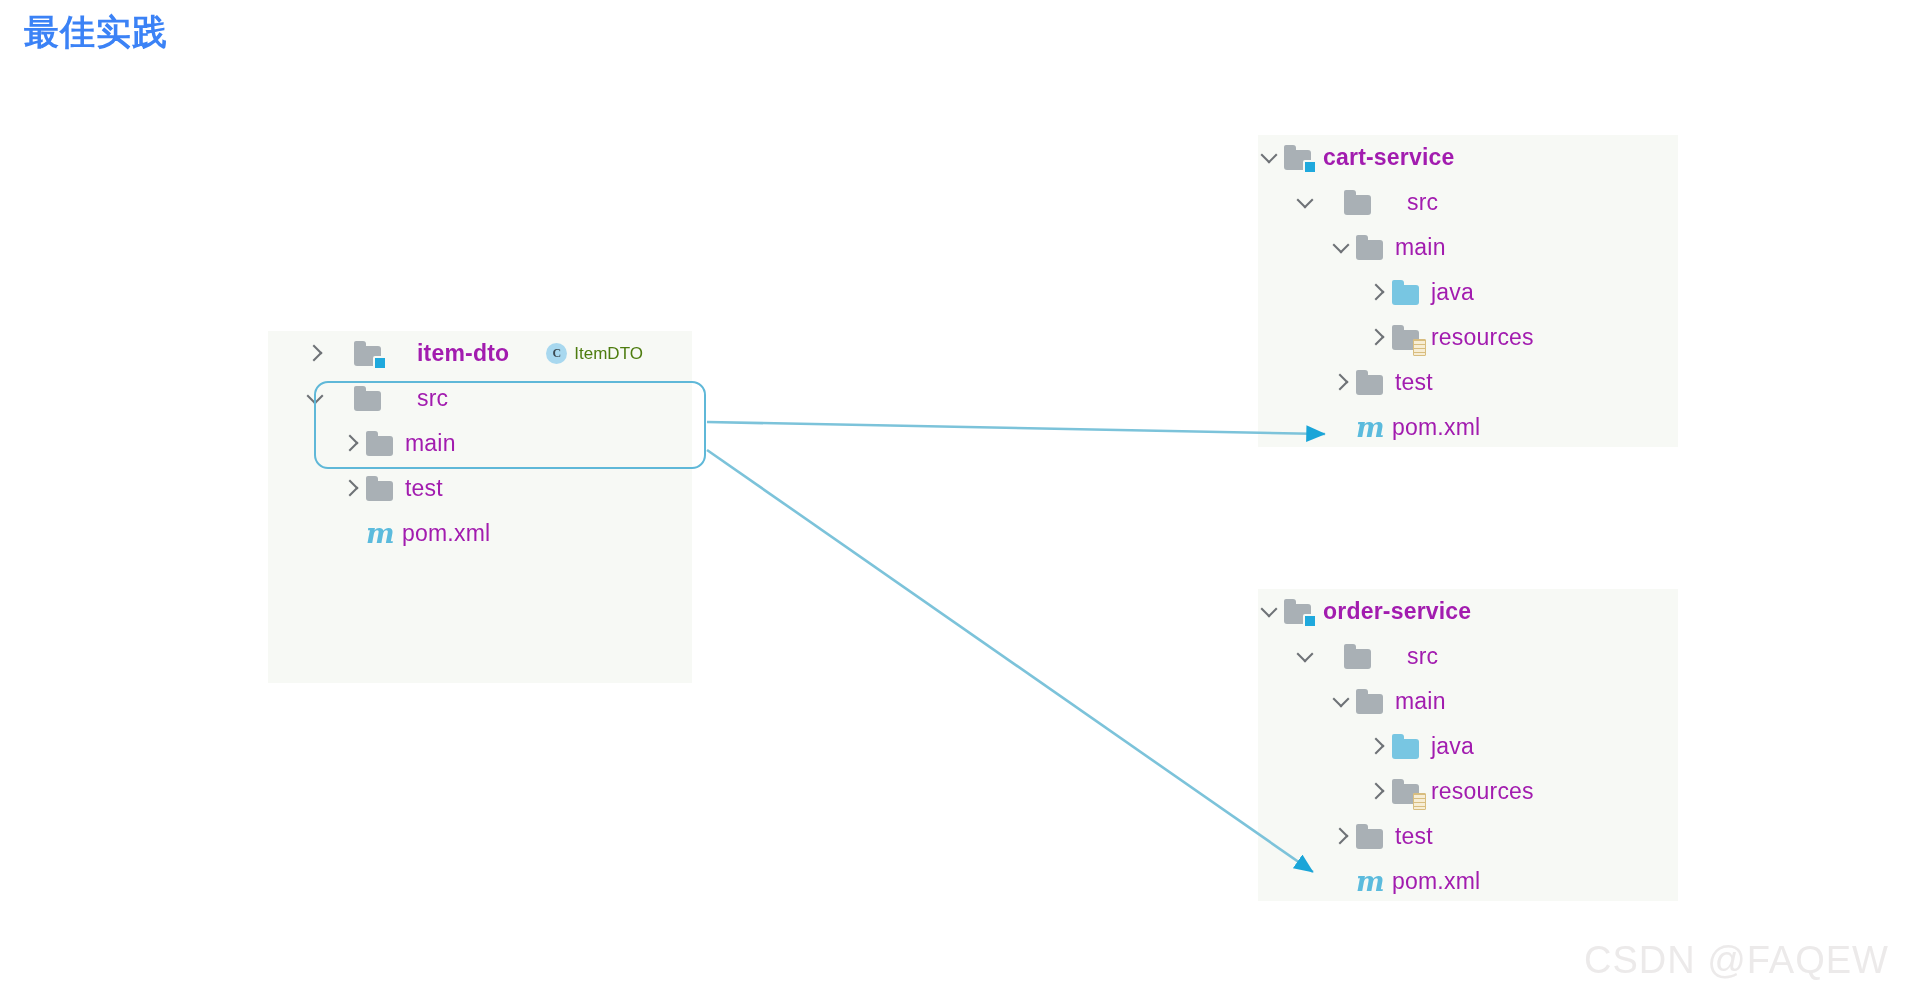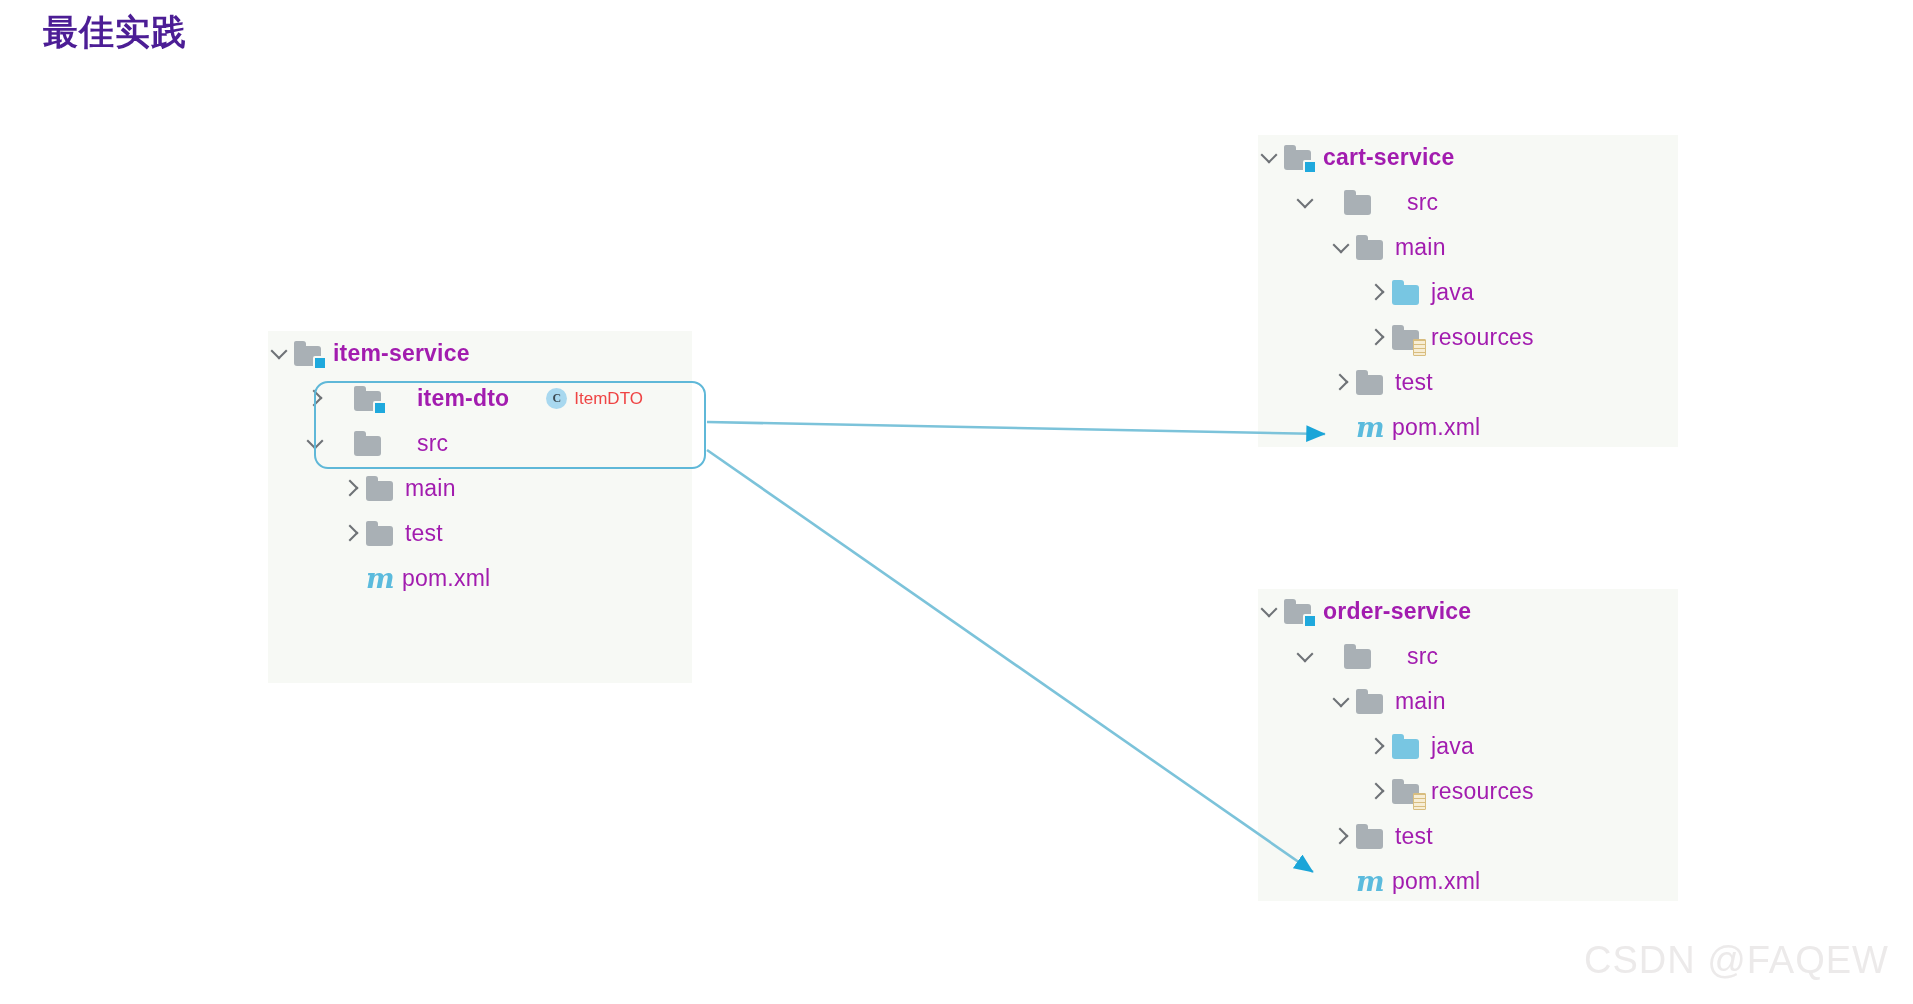--- a/index.html
+++ b/index.html
@@ -13,24 +13,24 @@
   #stage {
     position: relative;
     width: 1913px;
     height: 1004px;
     background: #ffffff;
   }
 
   
   .page-title {
     position: absolute;
-    left: 43px; top: 8px;
+    left: 24px; top: 8px;
     font-size: 35px;
     font-weight: 700;
-    color: #4c1d95;
+    color: #3b82f6;
     letter-spacing: 1px;
     line-height: 48px;
     white-space: nowrap;
   }
 
   
   .tree-panel {
     position: absolute;
     background: #f7f9f5;
     padding: 0;
@@ -146,21 +146,21 @@
     font-size: 12px;
     font-weight: 700;
     color: #3c4a52;
     font-family: "Liberation Serif", serif;
     margin-right: 7px;
   }
   .chip .dot.c { background: #a8d8ef; }
   .chip .dot.i { background: #a9d08a; }
   .chip .cname {
     font-size: 17px;
-    color: #ef4444;
+    color: #4d7c0f;
   }
 
   
   .ind1 { margin-left: 0px; }
   .ind2 { margin-left: 36px; gap: 24px; }
   .ind3 { margin-left: 72px; }
   .ind4 { margin-left: 108px; text-align: center; }
 
   
   #highlight-box {
@@ -193,29 +193,20 @@
   }
 </style>
 </head>
 <body>
 
 <div id="stage">
 
   <div class="page-title">最佳实践</div>
 
   <div class="tree-panel" id="panel-item">
-    <div class="tree-row ind1">
-      <span class="chev down"></span>
-      <span class="ficon">
-        <span class="tab"></span>
-          <span class="body"></span>
-          <span class="badge-sq"></span>
-      </span>
-      <span class="label bold">item-service</span>
-    </div>
 
     <div class="tree-row ind2">
       <span class="chev right"></span>
       <span class="ficon">
         <span class="tab"></span>
           <span class="body"></span>
           <span class="badge-sq"></span>
       </span>
       <span class="label bold">item-dto</span>
       <span class="chip">

